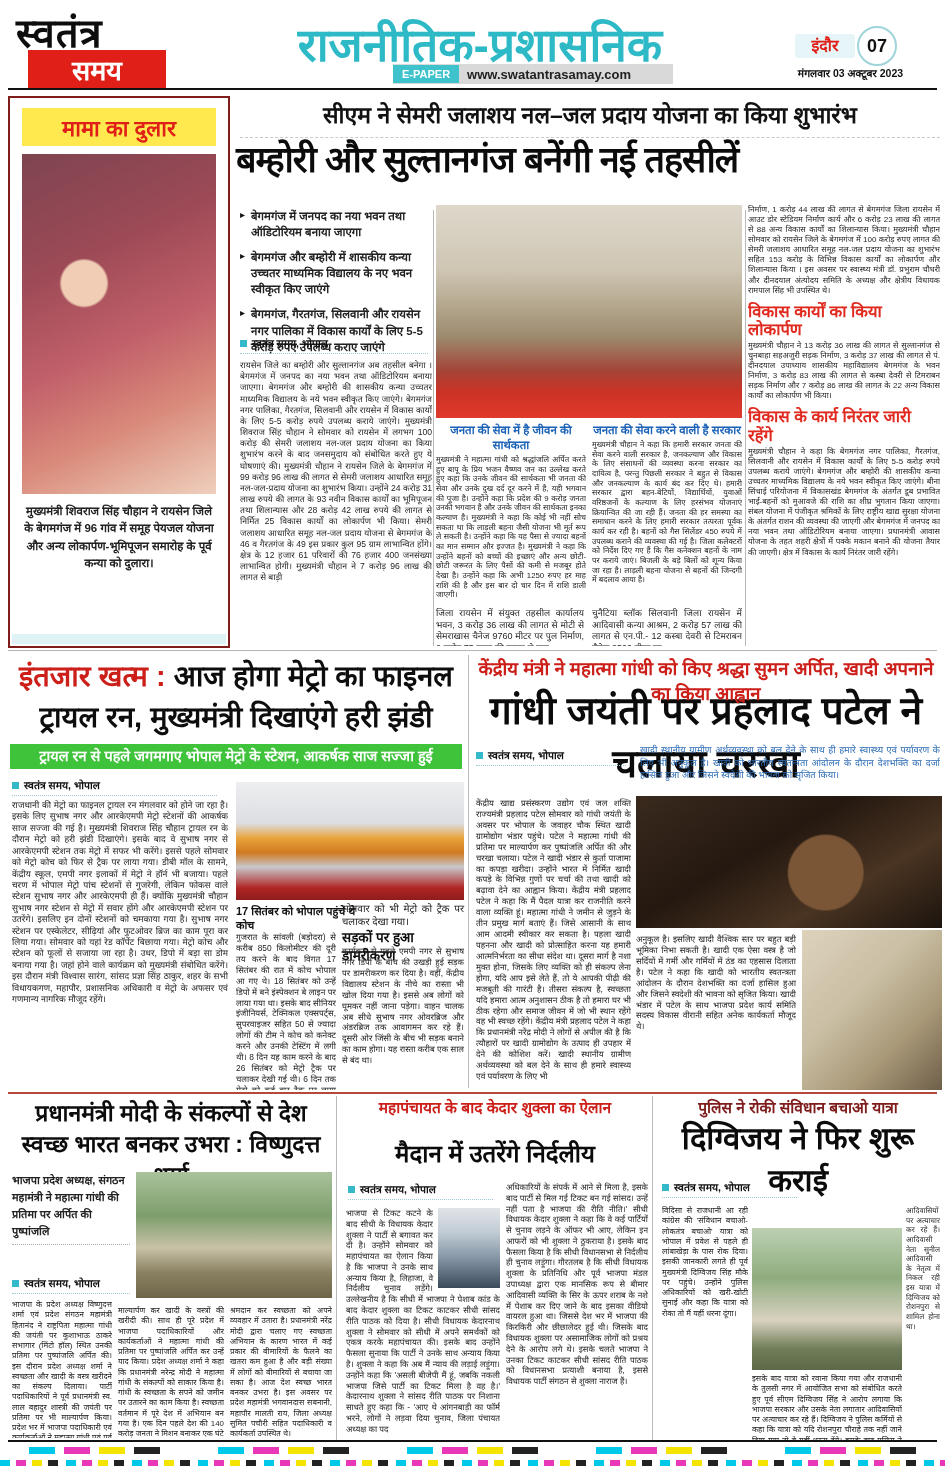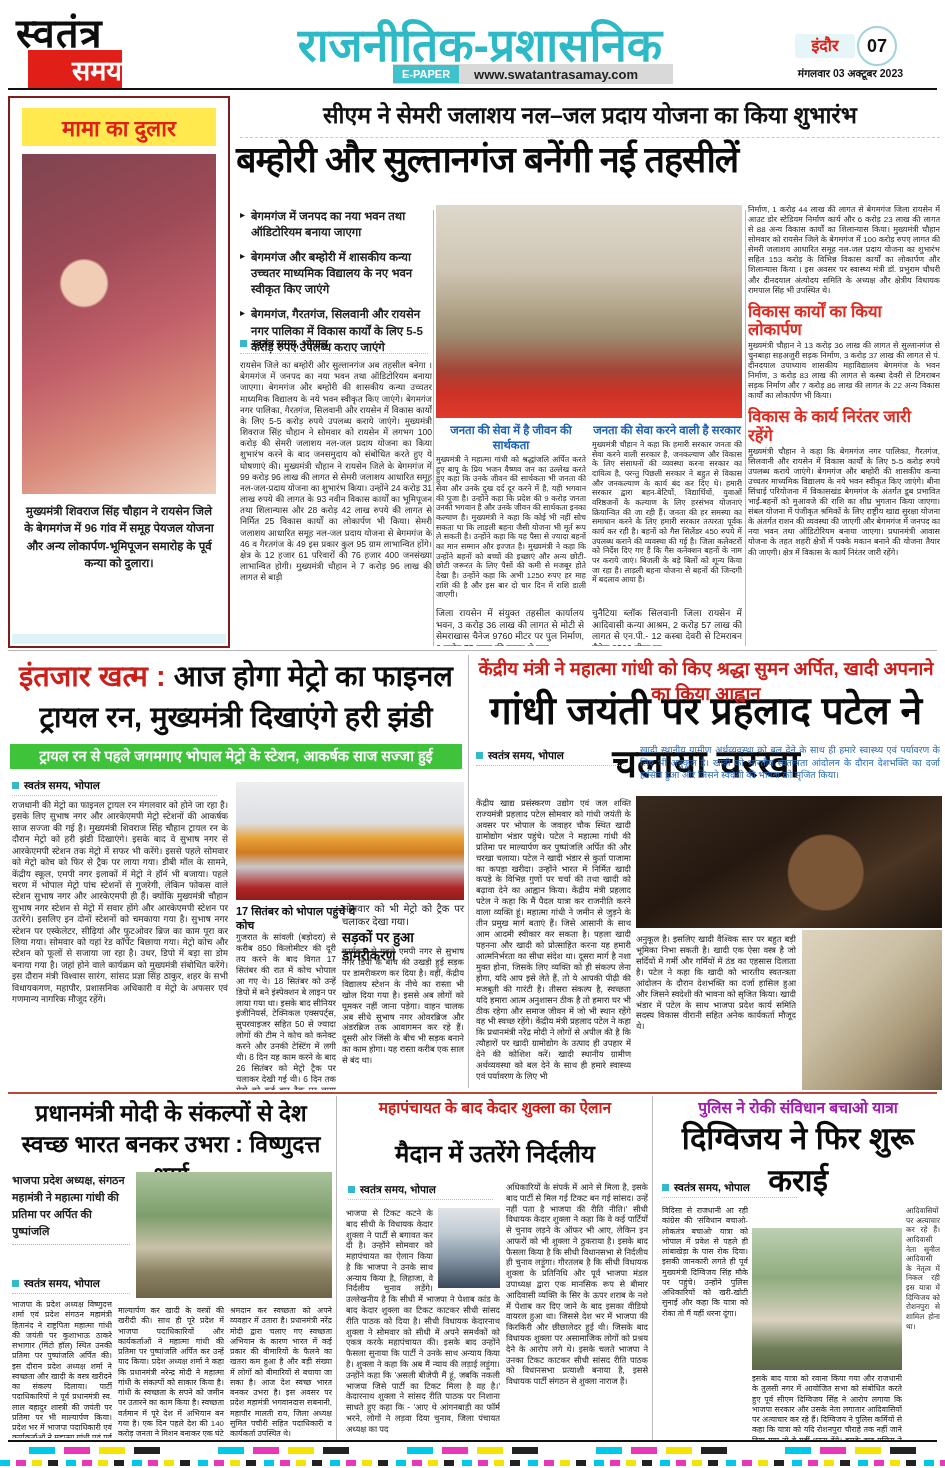--- a/index.html
+++ b/index.html
@@ -13,25 +13,25 @@
   .sq{width:7px;height:7px;background:#35b9c9;flex:0 0 auto;}
   .red{color:#cc1f1a;}
   .photo{background-size:cover;}
   .bullet{display:flex;gap:6px;font-size:11.5px;font-weight:bold;line-height:1.4;margin-bottom:9px;color:#222;}
   .bullet::before{content:"▸";color:#111;font-size:10px;flex:0 0 auto;}
   .vr{background:#b9b9b9;width:1px;}
   .regdash{width:26px;height:7px;}
   .reggroup{display:flex;gap:9px;}
   
   #logo1{left:16px;top:4px;width:150px;font-size:40px;font-weight:900;color:#0d0d0d;letter-spacing:1px;}
-  #logo2{left:28px;top:50px;width:94px;background:#e02018;color:#fff;font-weight:900;font-size:27px;text-align:right;padding:1px 0;}
+  #logo2{left:28px;top:50px;width:122px;background:#e02018;color:#fff;font-weight:900;font-size:27px;text-align:center;padding:1px 8px;}
   #sect{left:255px;top:12px;width:450px;text-align:center;font-size:46px;font-weight:900;color:#2eb9c6;}
   #bar{left:393px;top:64px;width:280px;height:20px;background:#d9d9d9;display:flex;align-items:center;}
   #epbadge{background:#3ec3cd;color:#fff;font-weight:bold;font-size:11px;padding:3px 9px;}
-  #site{font-size:13px;font-weight:bold;color:#222;padding-left:15px;}
+  #site{font-size:13px;font-weight:bold;color:#222;padding-left:8px;}
   #ed{left:795px;top:34px;width:60px;height:24px;background:#e6f5f7;color:#e02018;font-weight:900;
       font-size:16px;text-align:center;line-height:24px;border-radius:3px;}
   #pg{left:857px;top:26px;width:36px;height:36px;border:2px solid #9fd4da;border-radius:50%;background:#fff;
       font-weight:900;font-size:18px;text-align:center;line-height:36px;color:#111;}
   #dt{left:768px;top:66px;width:165px;text-align:center;font-size:10.5px;font-weight:bold;color:#111;}
   #rule-top{left:8px;top:88px;width:929px;height:2px;background:#111;}
   
   #mama{left:8px;top:96px;width:222px;height:552px;border:2px solid #7f1d1d;box-sizing:border-box;background:#fff;}
   #mama-title{margin:10px 12px 8px;background:#ffe94e;color:#e02018;font-weight:900;font-size:22px;text-align:center;padding:4px 0;}
   #mama-photo{margin:0 12px;height:340px;background:
@@ -98,21 +98,21 @@
   #bjp-c1{left:12px;top:1300px;width:100px;height:138px;font-size:7.9px;}
   #bjp-c2{left:118px;top:1306px;width:106px;height:132px;font-size:7.9px;}
   #bjp-c3{left:230px;top:1306px;width:102px;height:132px;font-size:7.9px;}
   #ked-kick{left:342px;top:1096px;width:306px;text-align:center;font-size:15.5px;font-weight:900;color:#cc1f1a;}
   #ked-hl{left:342px;top:1136px;width:306px;text-align:center;font-size:24px;font-weight:900;color:#0b0b0b;}
   #ked-byl{left:348px;top:1182px;width:145px;}
   #ked-c1{left:346px;top:1208px;width:154px;height:232px;font-size:8.3px;}
   #ked-port{float:right;width:62px;height:80px;margin:0 0 4px 5px;background:
      linear-gradient(180deg,#e0e4e8 0%,#c2ccd4 30%,#8a9aaa 60%,#3a4a5a 100%);}
   #ked-c2{left:506px;top:1182px;width:142px;height:258px;font-size:8.3px;}
-  #dig-kick{left:658px;top:1096px;width:280px;text-align:center;font-size:15.5px;font-weight:900;color:#a21caf;}
+  #dig-kick{left:658px;top:1096px;width:280px;text-align:center;font-size:15.5px;font-weight:900;color:#7f1d1d;}
   #dig-hl{left:658px;top:1116px;width:280px;text-align:center;font-size:31px;font-weight:900;color:#0b0b0b;}
   #dig-byl{left:662px;top:1180px;width:135px;}
   #dig-cl{left:662px;top:1206px;width:86px;height:234px;font-size:7.9px;}
   #dig-photo{left:752px;top:1228px;width:150px;height:142px;background:
      linear-gradient(180deg,#bcd0b2 0%,#8fac7e 35%,#d9d2c0 65%,#6f7d58 85%,#5d6848 100%);}
   #dig-cr{left:906px;top:1206px;width:34px;height:234px;font-size:7.4px;}
   #dig-cb{left:752px;top:1374px;width:150px;height:66px;font-size:7.9px;}
   #rule-bot{left:8px;top:1440px;width:929px;height:2px;background:#111;}
   #regrow{left:0;top:1447px;width:945px;display:flex;justify-content:space-around;}
   #regstrip{left:0;top:1460px;width:945px;height:6px;background:repeating-linear-gradient(90deg,

